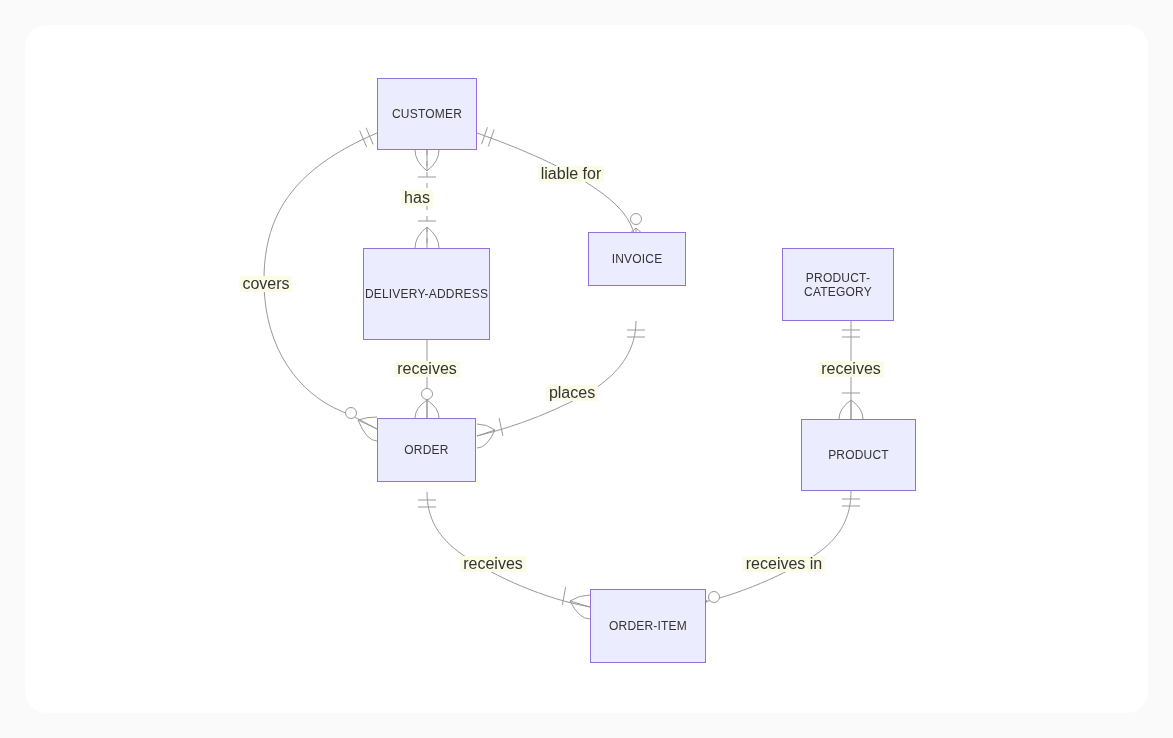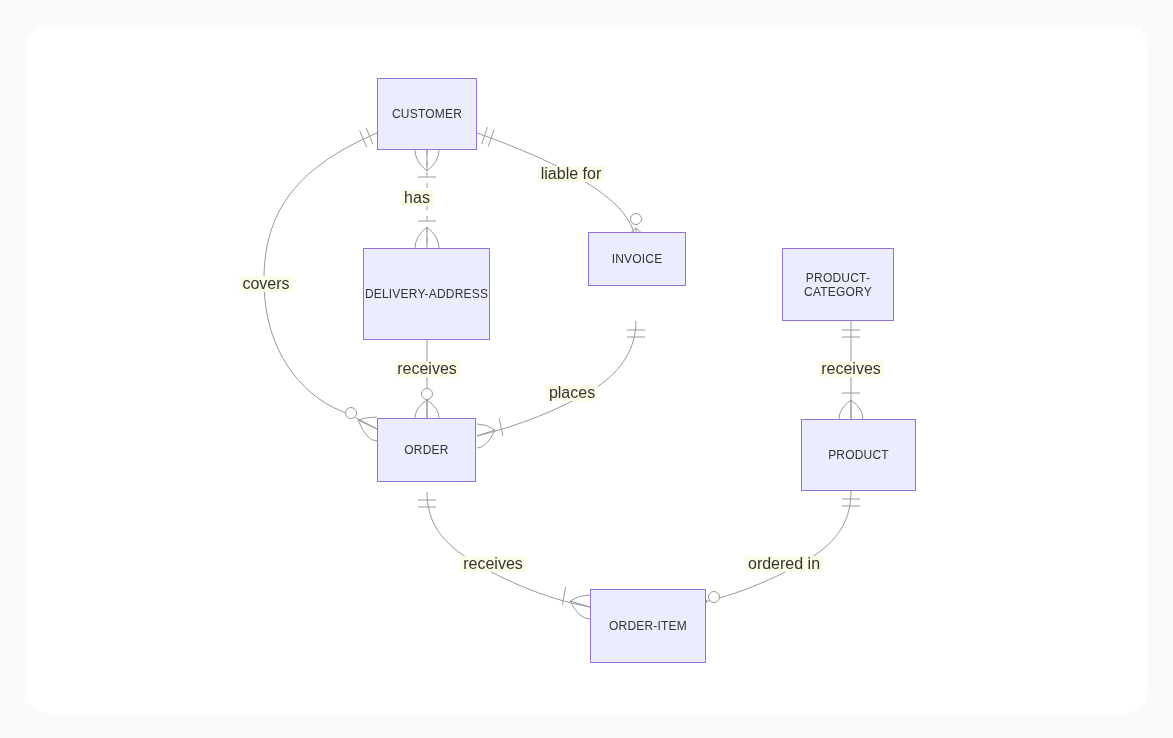--- a/index.html
+++ b/index.html
@@ -107,13 +107,13 @@
   <span>ORDER-ITEM</span>
 </div>
 
 <div class="rel-label" style="left:417px;top:198px">has</div>
 <div class="rel-label" style="left:266px;top:284px">covers</div>
 <div class="rel-label" style="left:571px;top:174px">liable for</div>
 <div class="rel-label" style="left:427px;top:369px">receives</div>
 <div class="rel-label" style="left:572px;top:393px">places</div>
 <div class="rel-label" style="left:493px;top:564px">receives</div>
 <div class="rel-label" style="left:851px;top:369px">receives</div>
-<div class="rel-label" style="left:784px;top:564px">ordered in</div>
+<div class="rel-label" style="left:784px;top:564px">receives in</div>
 
 </body></html>

